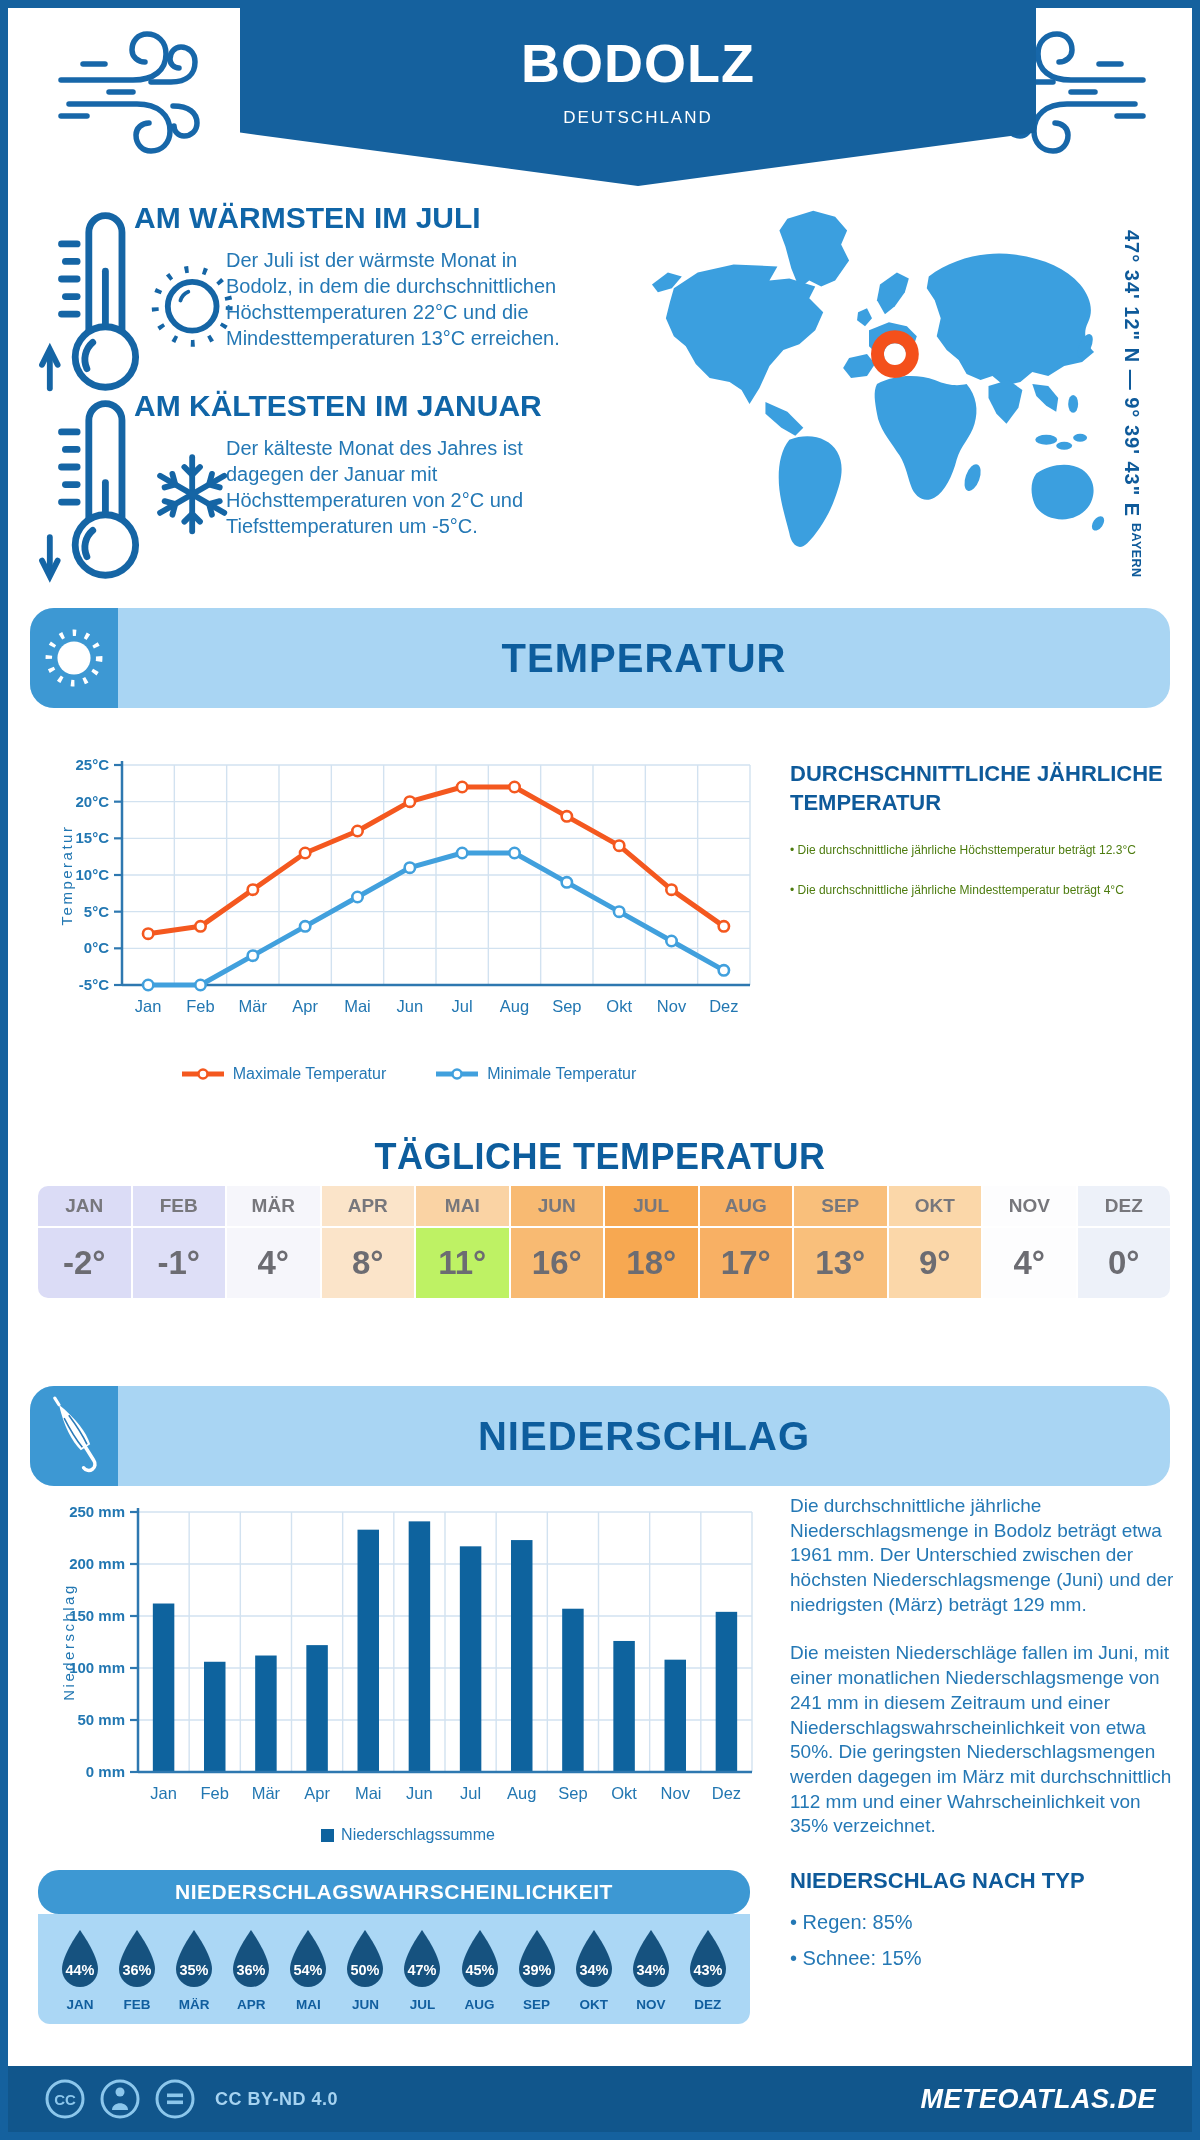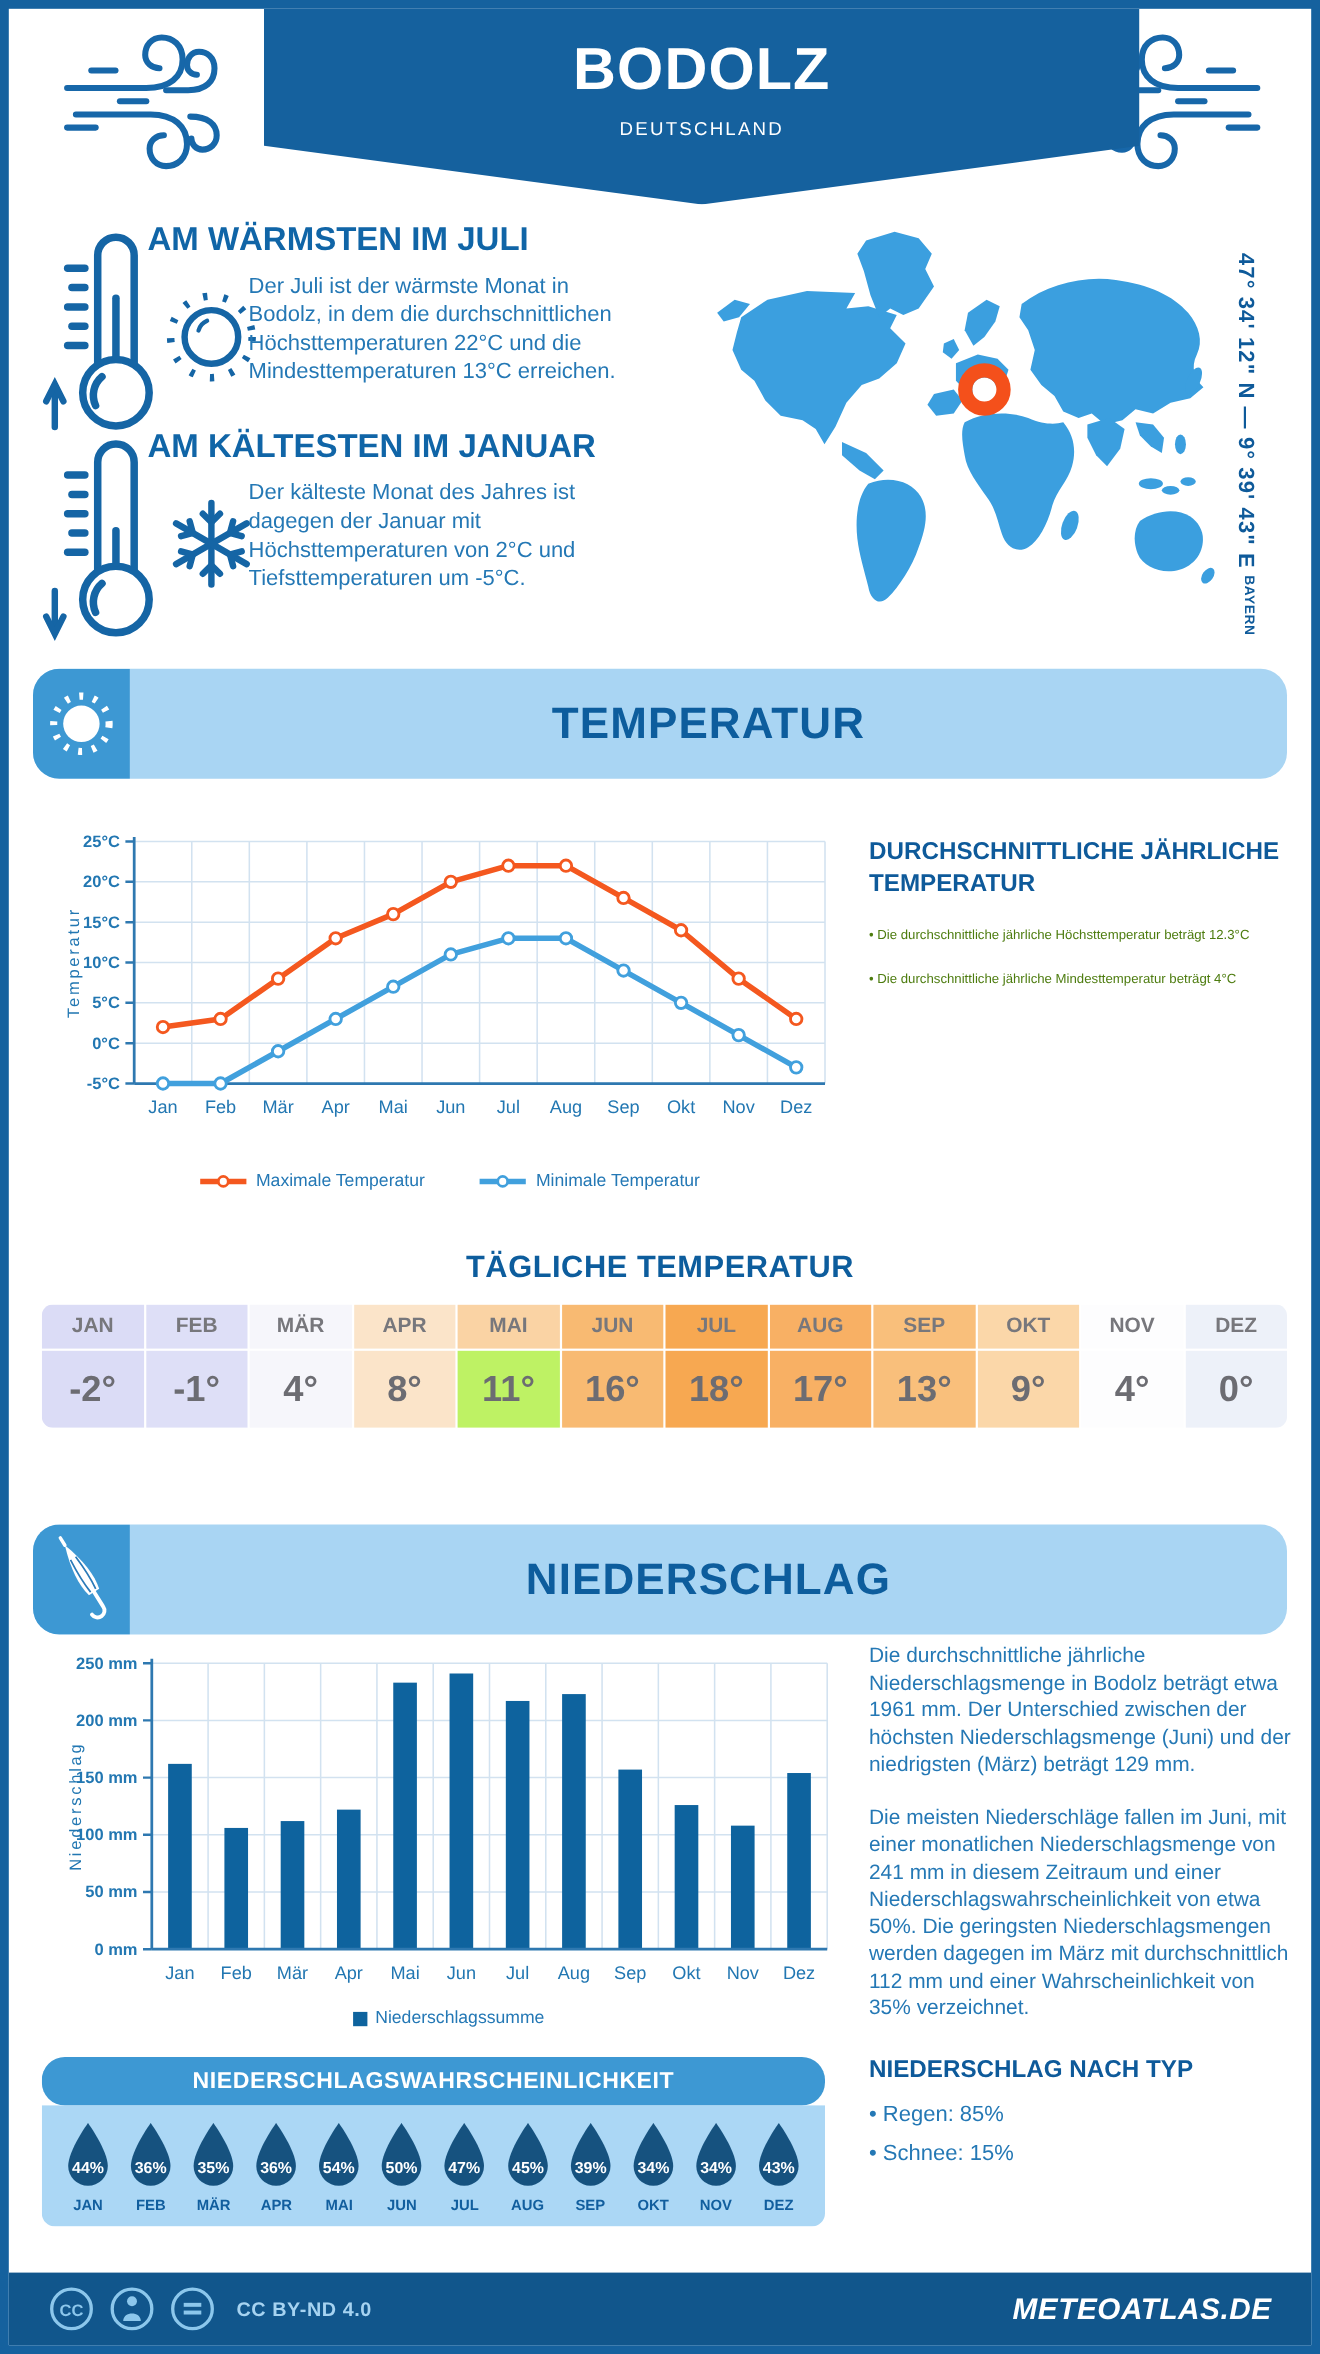--- a/index.html
+++ b/index.html
@@ -41,21 +41,21 @@
   .col-annual{position:absolute;left:782px;top:752px;width:388px;}
   .col-precip{position:absolute;left:782px;top:1486px;width:392px;}
   .sec-h{margin:0 0 26px 0;font-size:22px;font-weight:bold;color:#0e5a9a;line-height:1.3;}
   .bullet{margin:0 0 24px 0;font-size:12px;line-height:1.3;color:#4d7c0f;}
   .bullet::before{content:"• ";}
   .para{margin:0 0 24px 0;font-size:19px;line-height:1.3;color:#2478b5;}
   .col-precip .sec-h{margin:28px 0 12px 0;}
   .tbullet{margin:0 0 8px 0;font-size:20px;line-height:1.4;color:#2478b5;}
   .tbullet::before{content:"• ";}
   
-  .daily-title{position:absolute;left:0;top:1128px;width:100%;text-align:center;font-size:28px;font-weight:bold;color:#0d5d9d;letter-spacing:.5px;}
+  .daily-title{position:absolute;left:0;top:1128px;width:100%;text-align:center;font-size:36px;font-weight:bold;color:#0d5d9d;letter-spacing:.5px;}
   .dtable{position:absolute;left:30px;top:1178px;width:1132px;height:112px;border-radius:10px;overflow:hidden;display:flex;gap:2px;}
   .dcol{flex:1;display:flex;flex-direction:column;gap:2px;}
   .dhead{height:40px;display:flex;align-items:center;justify-content:center;font-size:19px;font-weight:bold;color:#77777c;}
   .dval{flex:1;display:flex;align-items:center;justify-content:center;font-size:33px;font-weight:bold;color:#6c6c72;}
   
   .prob{position:absolute;left:30px;top:1862px;width:712px;border-radius:12px;overflow:hidden;}
   .prob-h{height:44px;background:#3d98d3;color:#fff;display:flex;align-items:center;justify-content:center;font-size:21px;font-weight:bold;letter-spacing:.5px;border-radius:21px;}
   .prob-b{background:#abd7f5;display:flex;justify-content:space-between;padding:14px 16px 12px;}
   .dropcol{display:flex;flex-direction:column;align-items:center;width:52px;}
   .droplab{margin-top:6px;font-size:13.5px;font-weight:bold;color:#115e9e;}

